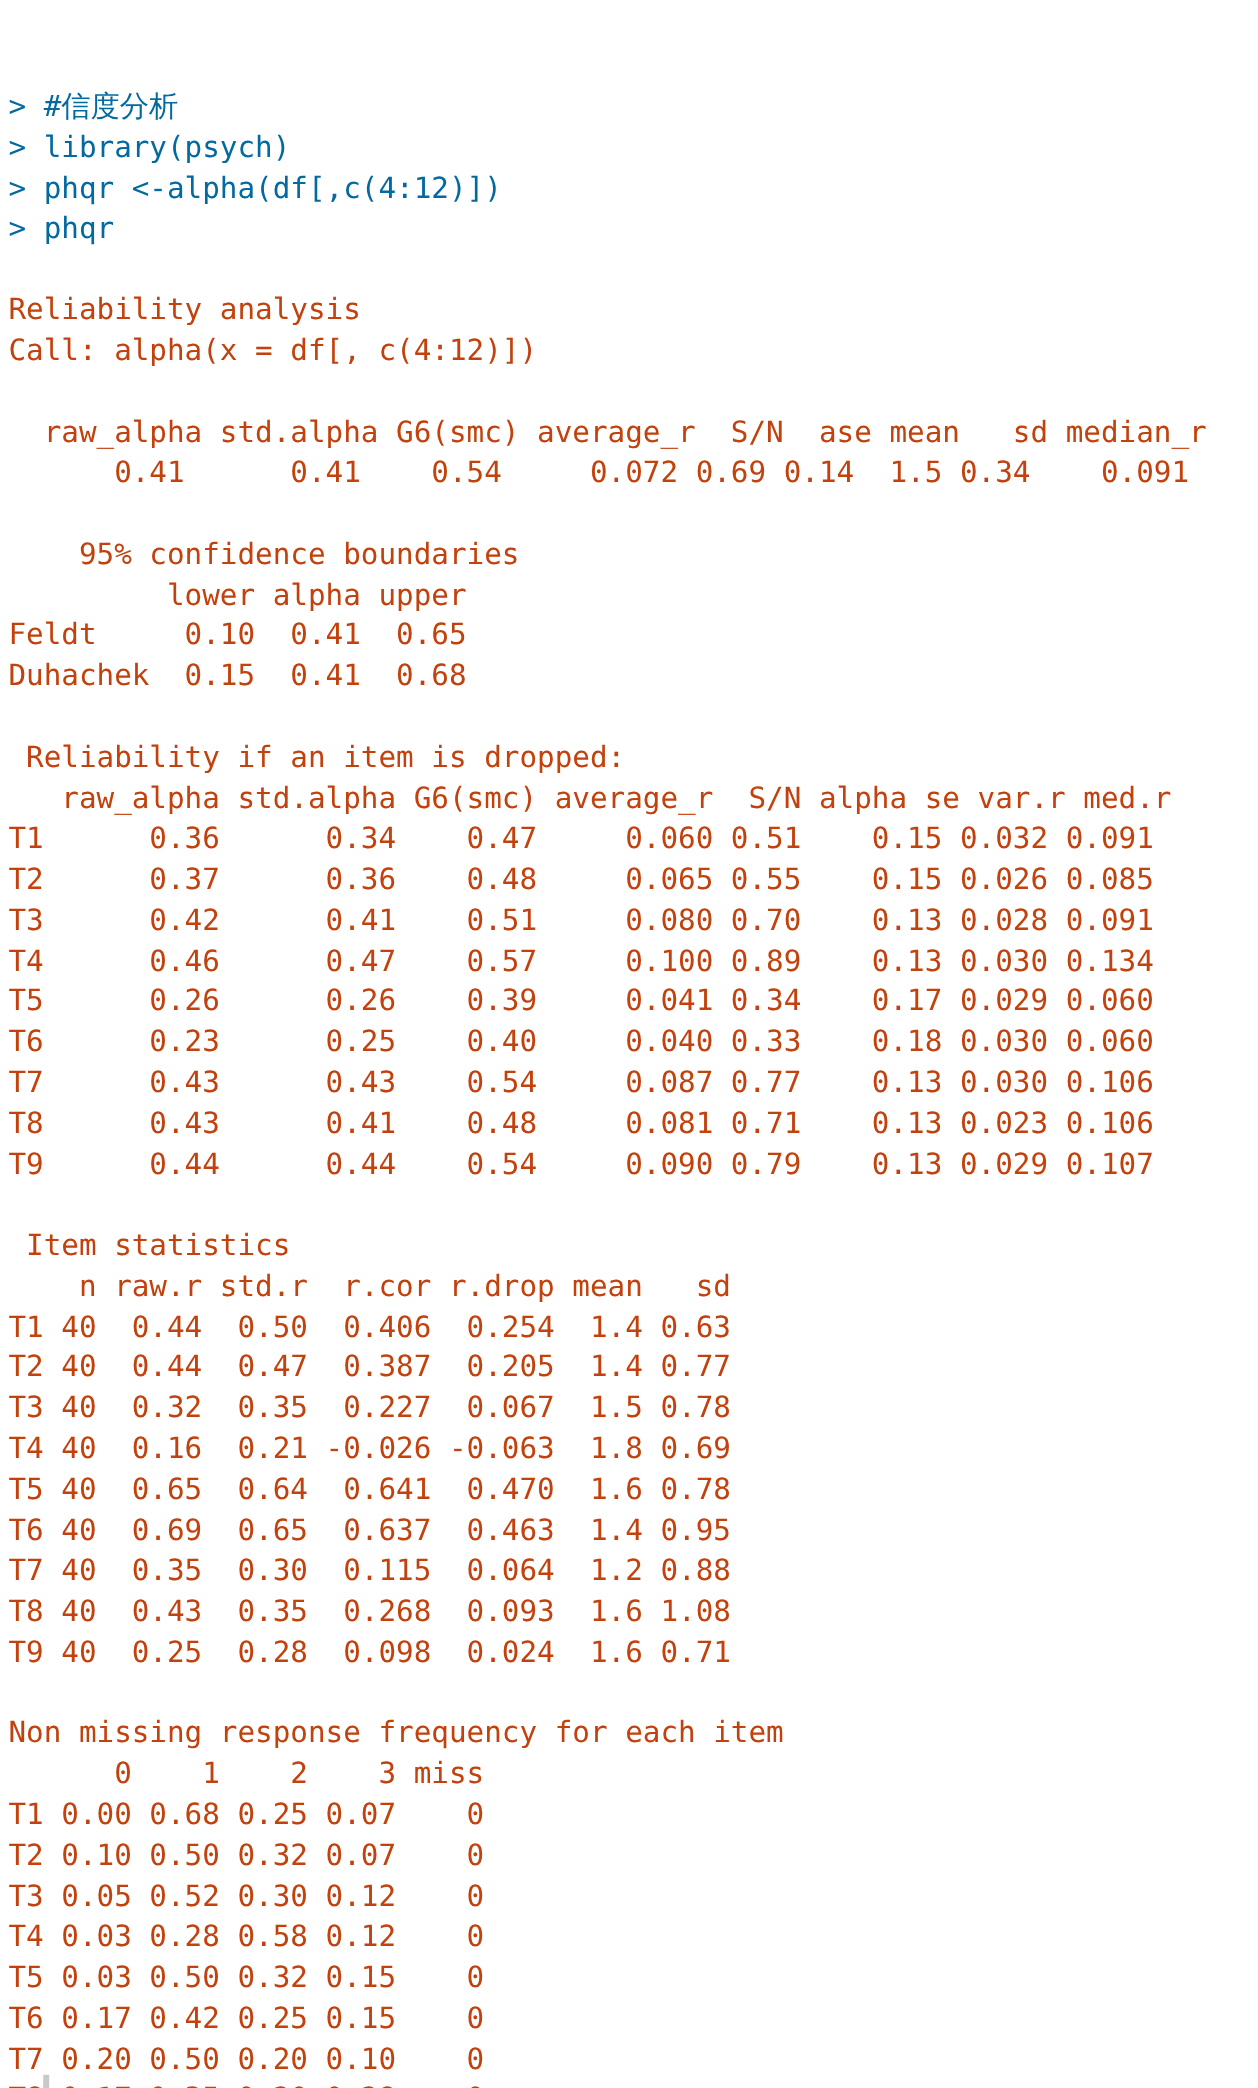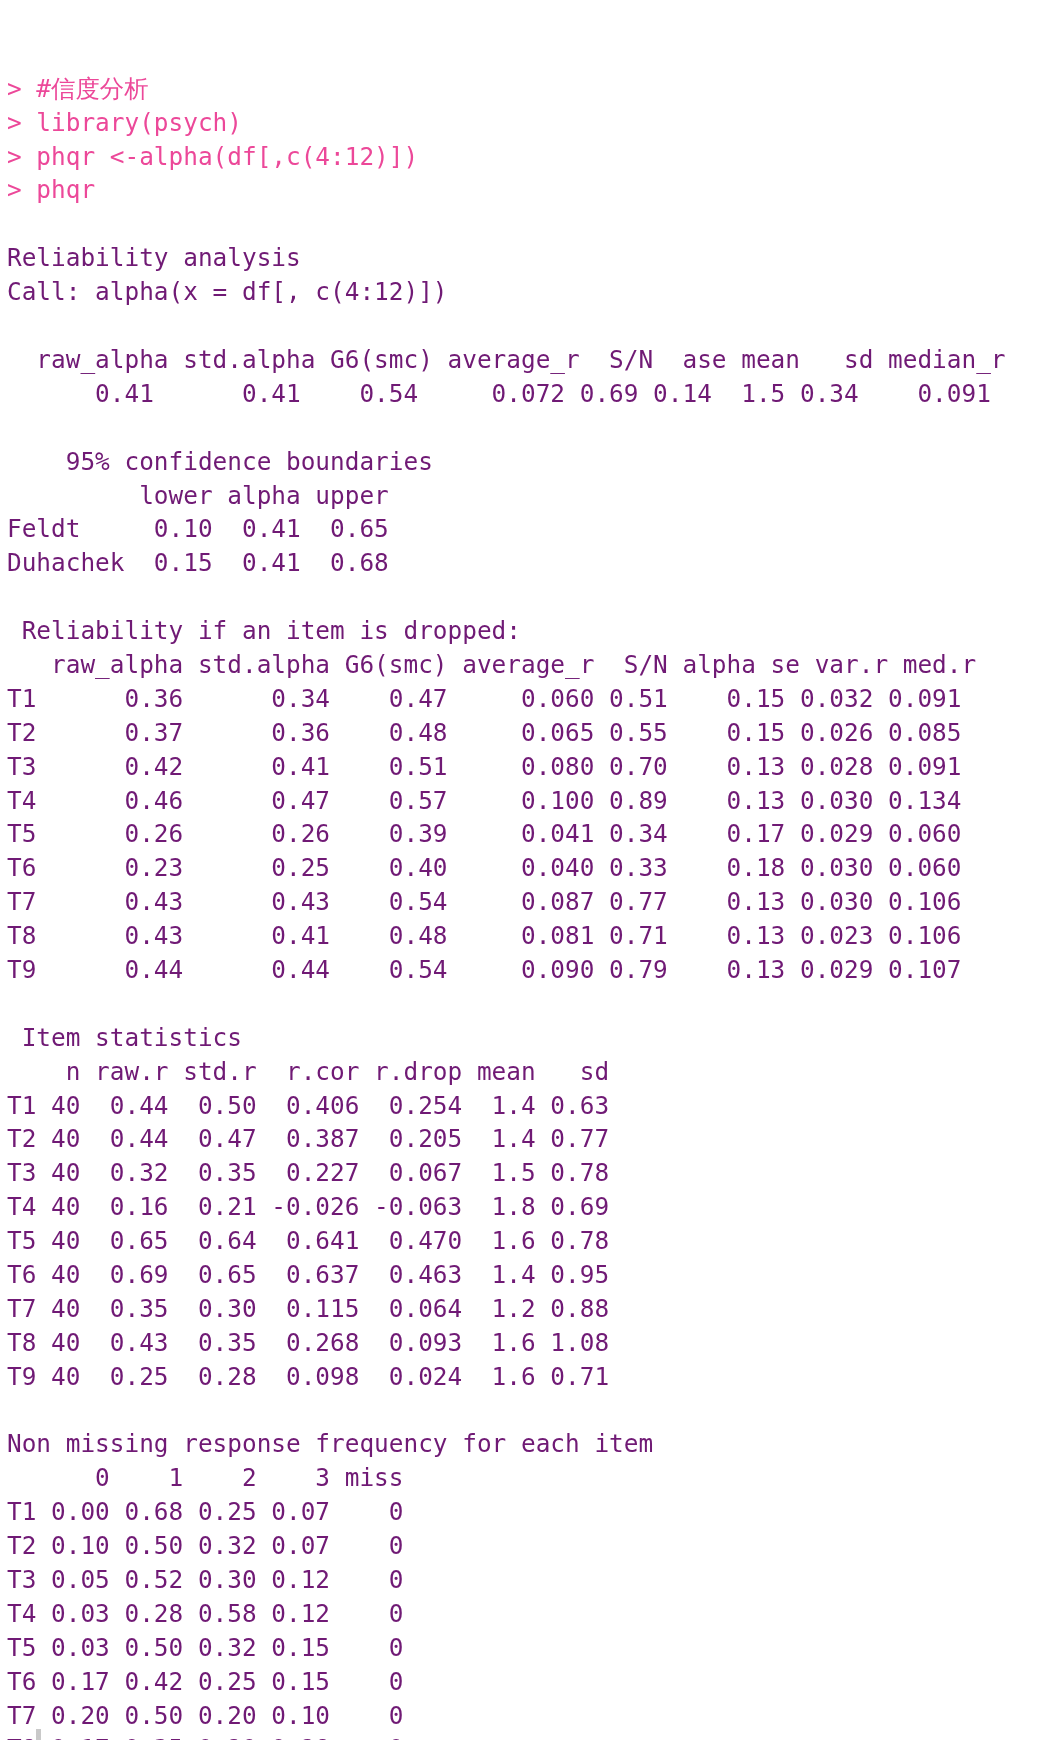--- a/index.html
+++ b/index.html
@@ -17,22 +17,22 @@
     position: absolute;
     top: 4px;
     left: 7px;
     font-family: "DejaVu Sans Mono", "Liberation Mono", monospace;
     font-size: 24.4px;
     line-height: 33.9px;
     color: #000000;
     white-space: pre;
   }
   .console .line { height: 33.9px; }
-  .console .line.input { color: #ec4899; }
-  .console .line.output { color: #701a75; }
+  .console .line.input { color: #0369a1; }
+  .console .line.output { color: #c2410c; }
   .text-cursor {
     position: absolute;
     left: 36px;
     top: 1729px;
     width: 5px;
     height: 26px;
     background: #c9c9c9;
   }
 </style>
 </head>

